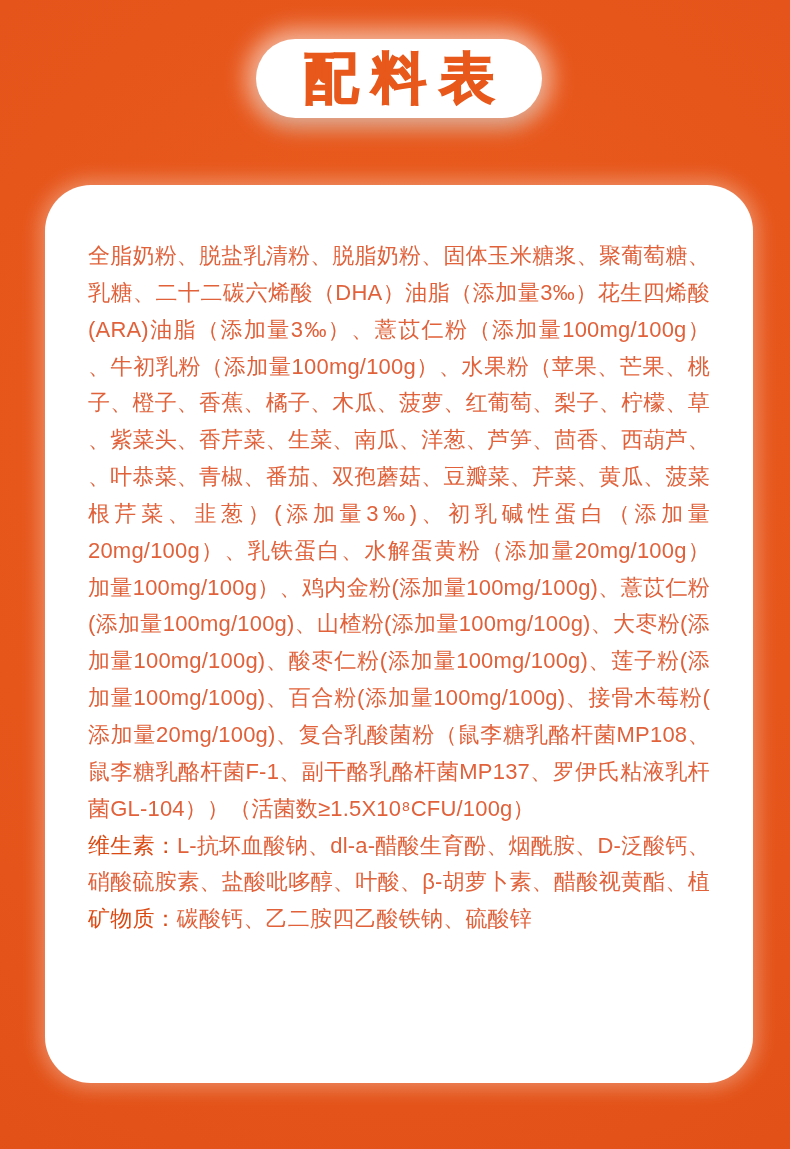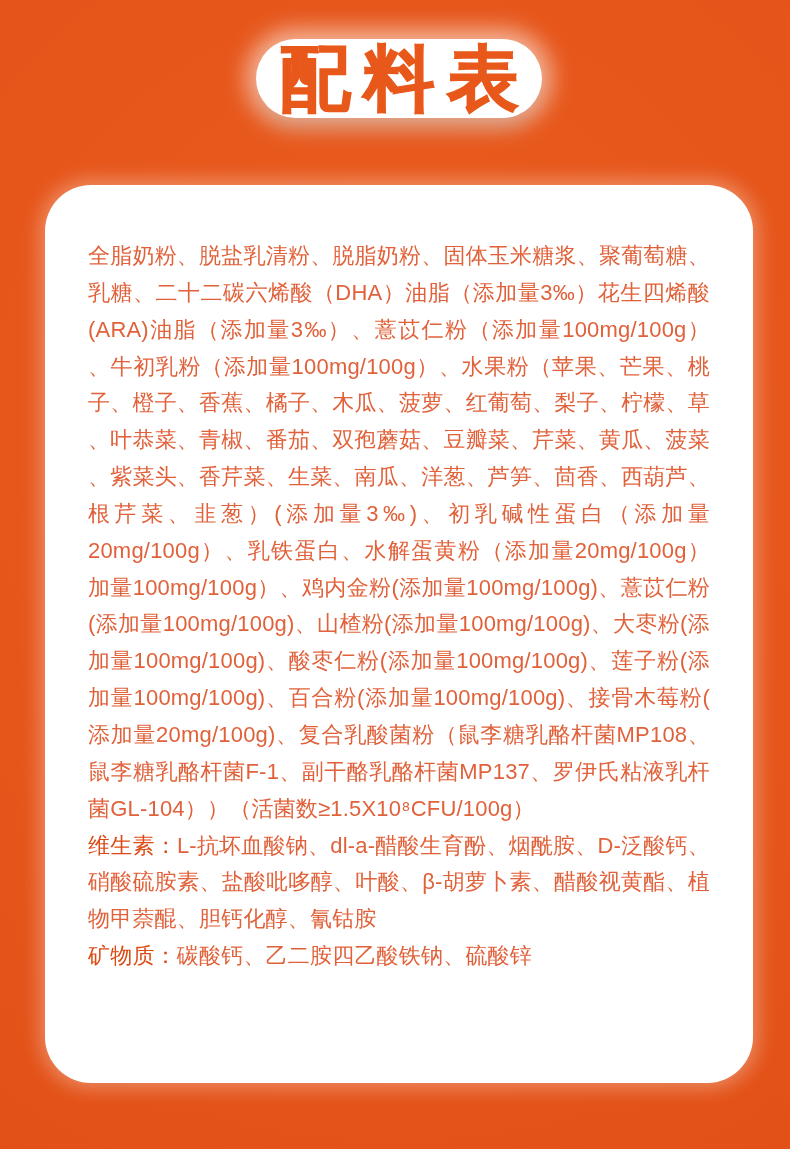--- a/index.html
+++ b/index.html
@@ -14,21 +14,21 @@
   .header-pill{
     position:absolute;left:256px;top:39px;
     width:286px;height:79px;
     background:#FFFFFF;border-radius:40px;
     display:flex;align-items:center;justify-content:center;
     box-shadow:0 0 22px 10px rgba(255,255,255,0.55),
                0 14px 18px -6px rgba(125,60,25,0.35);
   }
   .title{
     margin:12px;
-    font-size:71px;line-height:1;
+    font-size:55px;line-height:1;
     font-weight:900;
     color:#E8581B;
     letter-spacing:13px;
     padding-left:13px; 
     -webkit-text-stroke:1.5px #E8581B;
     white-space:nowrap;
   }
   .card{
     position:absolute;left:45px;top:185px;
     width:708px;height:898px;
@@ -65,31 +65,30 @@
     <h1 class="title">配料表</h1>
   </div>
 
   <div class="card">
     <div class="text-block" id="lines-container">
         <div class="line fill">全脂奶粉、脱盐乳清粉、脱脂奶粉、固体玉米糖浆、聚葡萄糖、</div>
         <div class="line fill">乳糖、二十二碳六烯酸（DHA）油脂（添加量3‰）花生四烯酸</div>
         <div class="line fill">(ARA)油脂（添加量3‰）、薏苡仁粉（添加量100mg/100g）</div>
         <div class="line fill">、牛初乳粉（添加量100mg/100g）、水果粉（苹果、芒果、桃</div>
         <div class="line fill">子、橙子、香蕉、橘子、木瓜、菠萝、红葡萄、梨子、柠檬、草</div>
+        <div class="line fill">、紫菜头、香芹菜、生菜、南瓜、洋葱、芦笋、茴香、西葫芦、</div>
         <div class="line fill">、叶恭菜、青椒、番茄、双孢蘑菇、豆瓣菜、芹菜、黄瓜、菠菜</div>
-        <div class="line fill">、紫菜头、香芹菜、生菜、南瓜、洋葱、芦笋、茴香、西葫芦、</div>
         <div class="line fill">根芹菜、韭葱）(添加量3‰)、初乳碱性蛋白（添加量</div>
         <div class="line fill">20mg/100g）、乳铁蛋白、水解蛋黄粉（添加量20mg/100g）</div>
         <div class="line fill">加量100mg/100g）、鸡内金粉(添加量100mg/100g)、薏苡仁粉</div>
         <div class="line fill">(添加量100mg/100g)、山楂粉(添加量100mg/100g)、大枣粉(添</div>
         <div class="line fill">加量100mg/100g)、酸枣仁粉(添加量100mg/100g)、莲子粉(添</div>
         <div class="line fill">加量100mg/100g)、百合粉(添加量100mg/100g)、接骨木莓粉(</div>
         <div class="line fill">添加量20mg/100g)、复合乳酸菌粉（鼠李糖乳酪杆菌MP108、</div>
         <div class="line fill">鼠李糖乳酪杆菌F-1、副干酪乳酪杆菌MP137、罗伊氏粘液乳杆</div>
         <div class="line nofill">菌GL-104））（活菌数≥1.5X10⁸CFU/100g）</div>
         <div class="line fill"><span class="sec-label">维生素：</span>L-抗坏血酸钠、dl-a-醋酸生育酚、烟酰胺、D-泛酸钙、</div>
         <div class="line fill">硝酸硫胺素、盐酸吡哆醇、叶酸、β-胡萝卜素、醋酸视黄酯、植</div>
-        <div class="line nofill">物甲萘醌、胆钙化醇、氰钴胺</div>
         <div class="line nofill"><span class="sec-label">矿物质：</span>碳酸钙、乙二胺四乙酸铁钠、硫酸锌</div>
       </div>
   </div>
 
 </div>
 
 </body></html>

